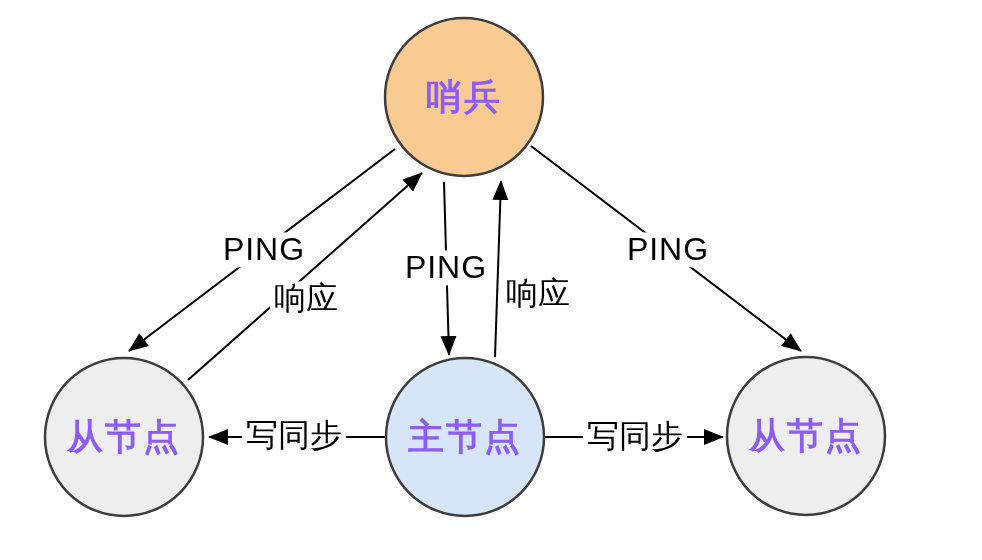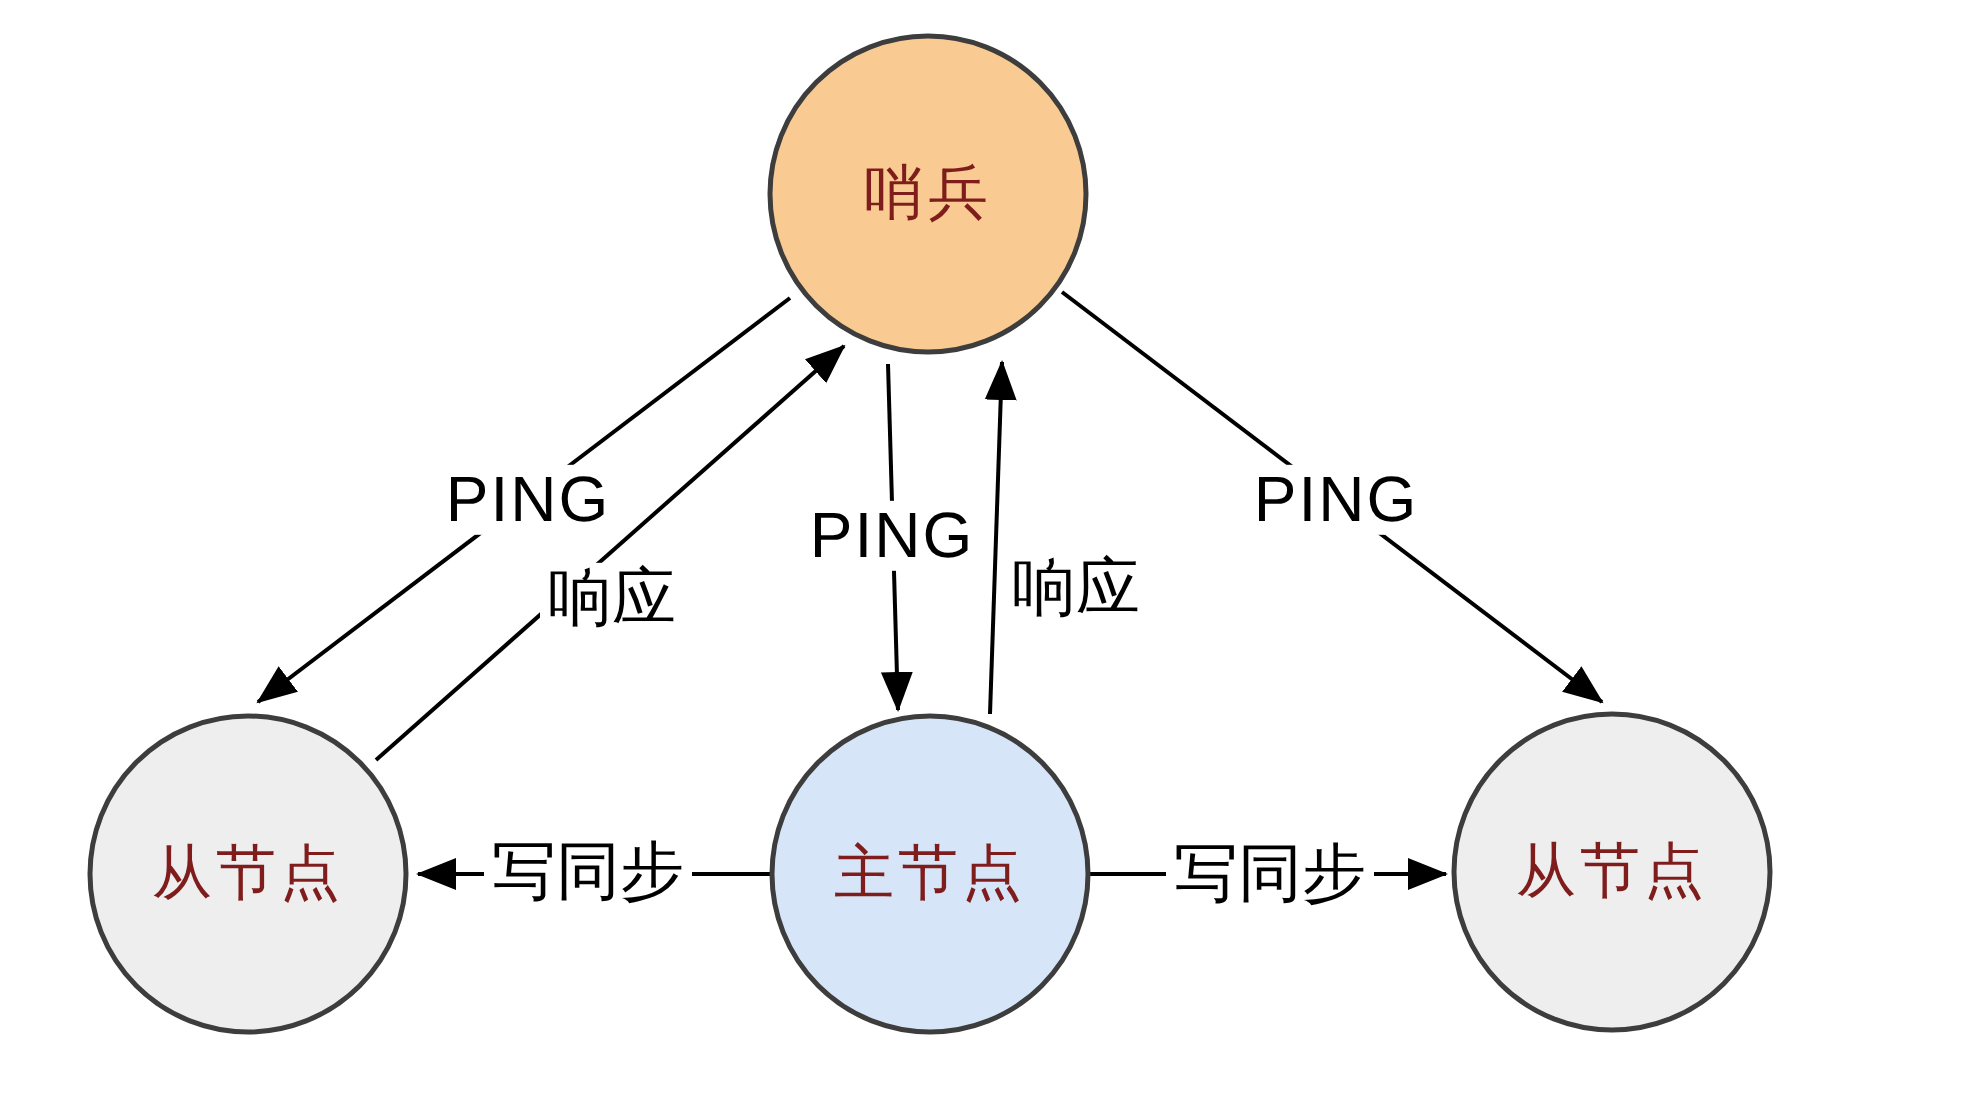--- a/index.html
+++ b/index.html
@@ -16,23 +16,23 @@
     overflow: hidden;
   }
   .canvas svg {
     position: absolute;
     left: 0;
     top: 0;
   }
   .node-label {
     position: absolute;
     transform: translate(-50%, -50%);
-    font-size: 30px;
-    font-weight: 400;
-    color: #7f1d1d;
+    font-size: 36px;
+    font-weight: 700;
+    color: #8b5cf6;
     white-space: nowrap;
     letter-spacing: 2px;
   }
   .edge-label {
     position: absolute;
     transform: translate(-50%, -50%);
     font-size: 32px;
     color: #000000;
     background: #ffffff;
     padding: 0 4px;

